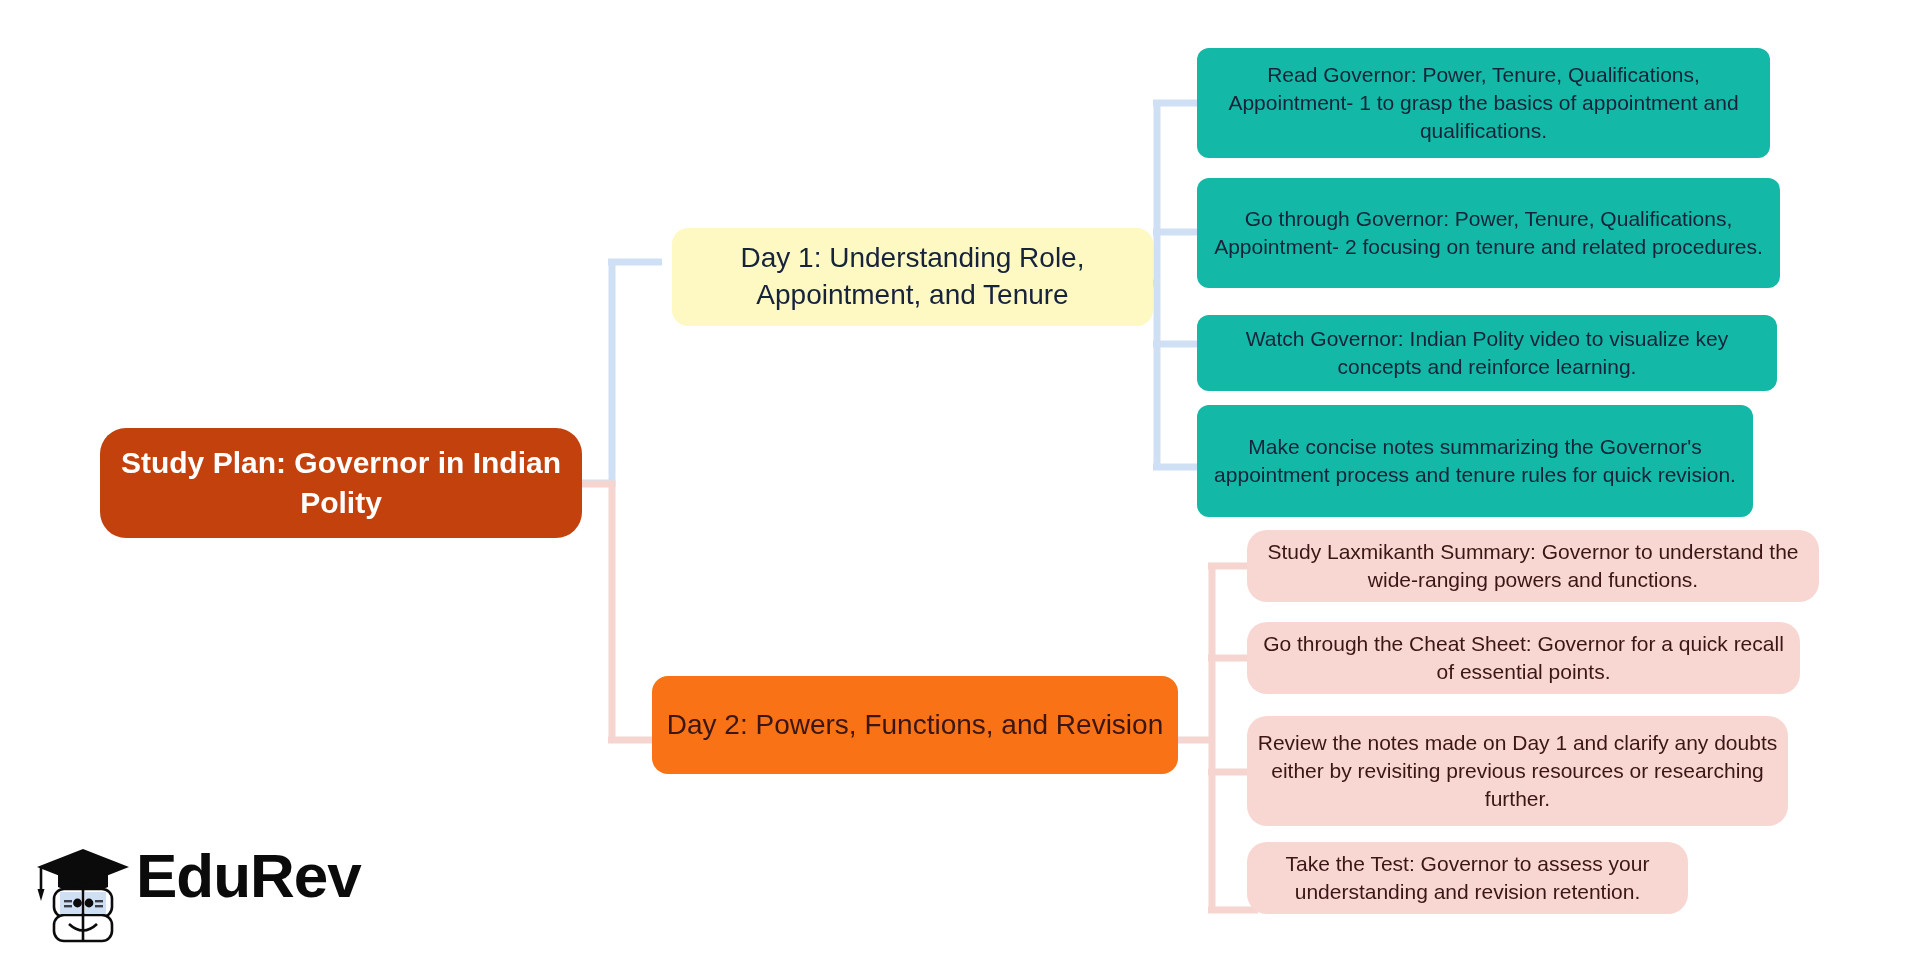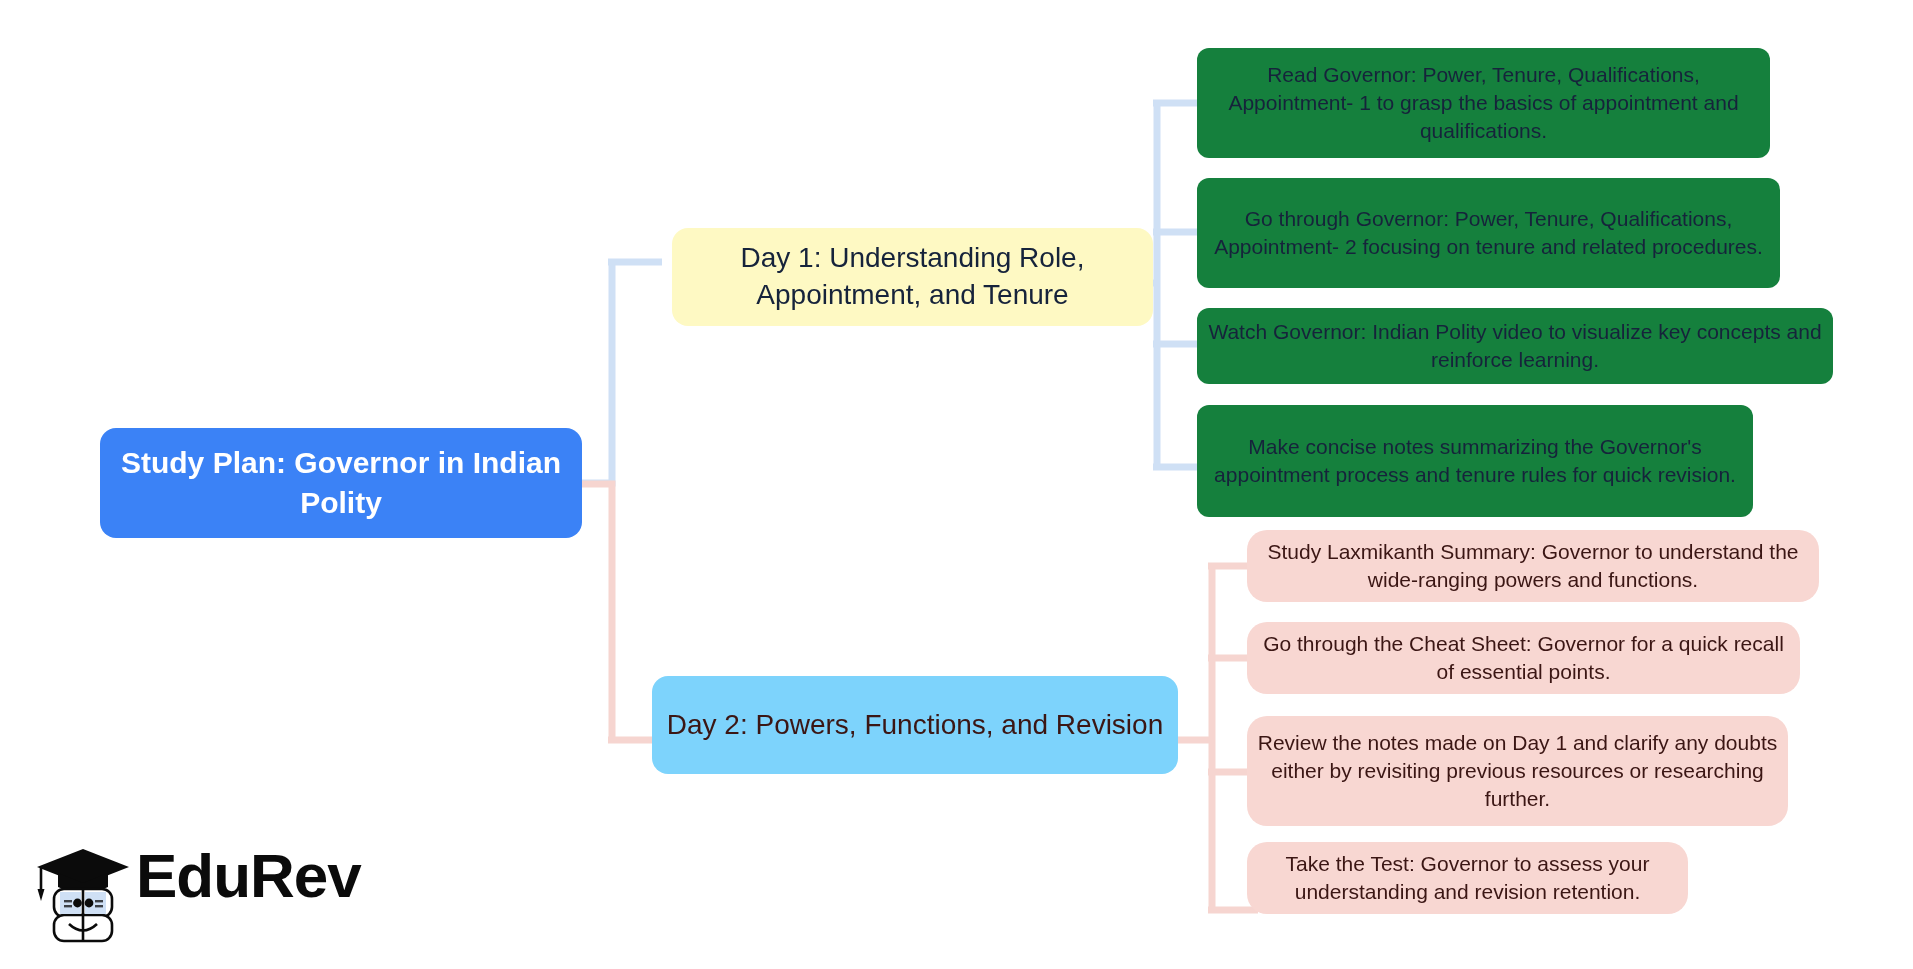--- a/index.html
+++ b/index.html
@@ -36,43 +36,43 @@
     border-radius: 14px;
     line-height: 1.32;
   }
   .node-text {
     display: block;
     width: 100%;
     padding: 0 10px;
     box-sizing: border-box;
   }
   .node-root {
-    background: #3b82f6;
+    background: #c2410c;
     color: #ffffff;
     font-weight: bold;
     font-size: 30px;
-    border-radius: 16px;
+    border-radius: 26px;
     line-height: 1.34;
   }
   .node-branch-blue {
     background: #fef9c3;
     color: #16233b;
     font-size: 28px;
     border-radius: 16px;
     margin-left: 20px;
   }
   .node-branch-pink {
-    background: #7dd3fc;
+    background: #f97316;
     color: #3b1614;
     font-size: 28px;
     border-radius: 16px;
     align-items: center;
   }
   .node-leaf-blue {
-    background: #15803d;
+    background: #14b8a6;
     color: #16233b;
     font-size: 21px;
     border-radius: 12px;
   }
   .node-leaf-pink {
     background: #f8d7d2;
     color: #3b1614;
     font-size: 21px;
     border-radius: 20px;
   }
@@ -143,21 +143,21 @@
   </div>
 
   <div class="node node-leaf-blue" style="left:1197px; top:48px; width:573px; height:110px;">
     <span class="node-text">Read Governor: Power, Tenure, Qualifications, Appointment- 1 to grasp the basics of appointment and qualifications.</span>
   </div>
 
   <div class="node node-leaf-blue" style="left:1197px; top:178px; width:583px; height:110px;">
     <span class="node-text">Go through Governor: Power, Tenure, Qualifications, Appointment- 2 focusing on tenure and related procedures.</span>
   </div>
 
-  <div class="node node-leaf-blue" style="left:1197px; top:308px; width:636px; height:76px;justify-content:center;">
+  <div class="node node-leaf-blue" style="left:1197px; top:315px; width:580px; height:76px;justify-content:center;">
     <span class="node-text">Watch Governor: Indian Polity video to visualize key concepts and reinforce learning.</span>
   </div>
 
   <div class="node node-leaf-blue" style="left:1197px; top:405px; width:556px; height:112px;">
     <span class="node-text">Make concise notes summarizing the Governor's appointment process and tenure rules for quick revision.</span>
   </div>
 
   <div class="node node-branch-pink" style="left:652px; top:676px; width:526px; height:98px;">
     <span class="node-text">Day 2: Powers, Functions, and Revision</span>
   </div>

